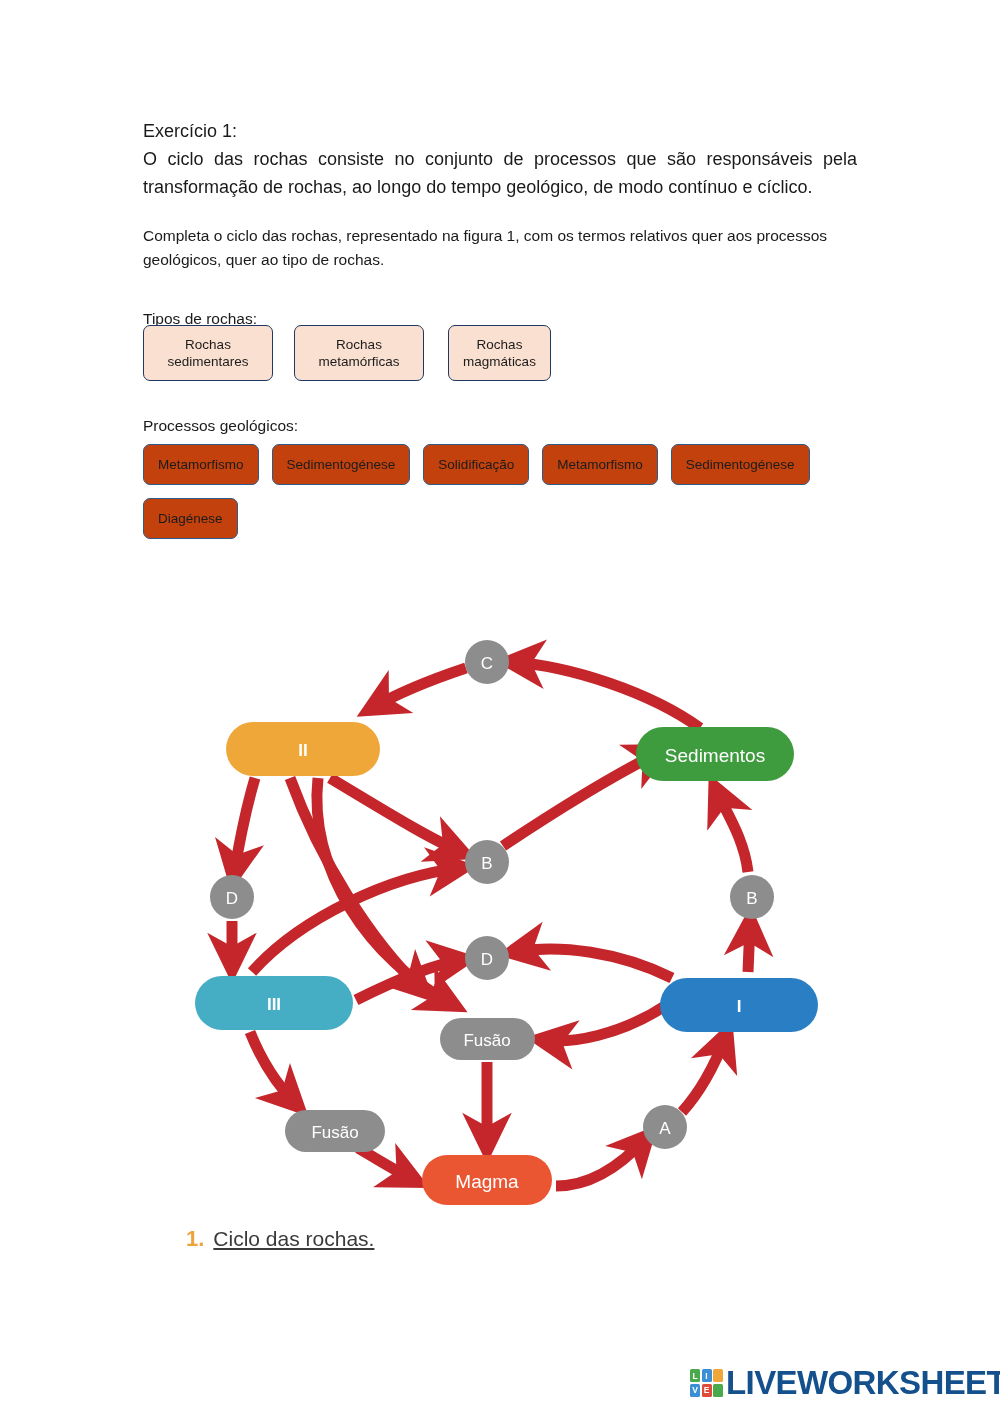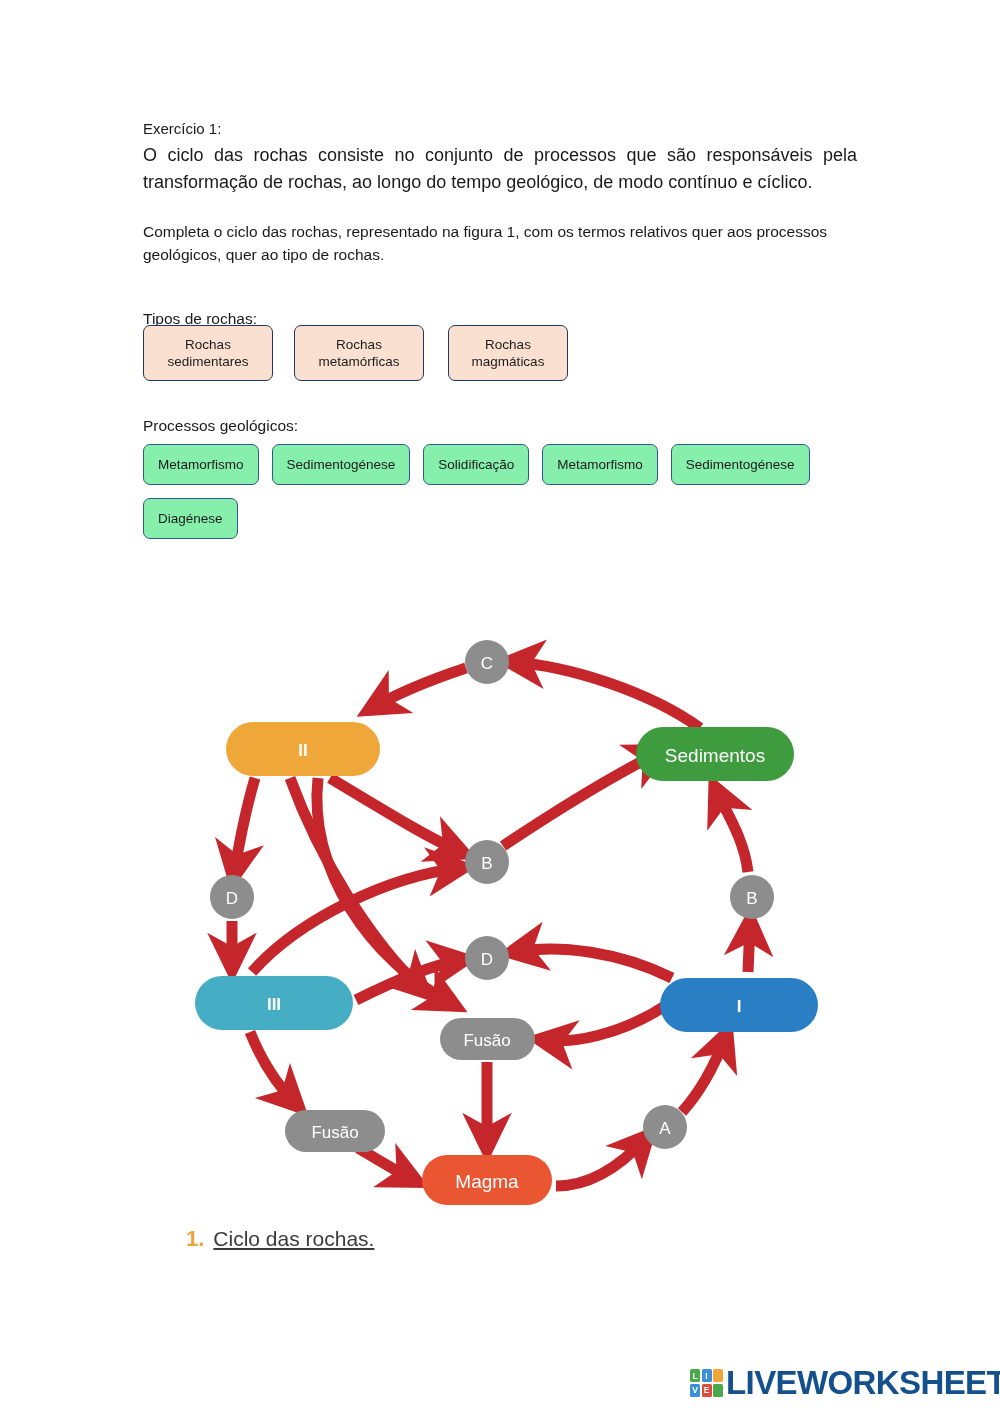--- a/index.html
+++ b/index.html
@@ -23,21 +23,21 @@
   }
 
   
   .text-block {
     position: absolute;
     left: 143px;
     top: 118px;
     width: 714px;
   }
   .line-exercise {
-    font-size: 15px;
+    font-size: 18px;
     line-height: 1.52;
     margin: 0 0 1px 0;
   }
   .para-justified {
     font-size: 18px;
     line-height: 1.52;
     text-align: justify;
     text-justify: inter-word;
     margin: 0;
   }
@@ -78,31 +78,31 @@
     cursor: pointer;
     user-select: none;
   }
   .token.rock {
     background: #fae0d1;
     border: 1.6px solid #1f3864;
     height: 56px;
     padding: 9px 10px;
   }
   .token.proc {
-    background: #86efac;
+    background: #c2410c;
     border: 1.6px solid #2e5c8a;
     height: 41px;
     padding: 0 14px;
     white-space: nowrap;
   }
 
   #rocks-row { left: 143px; top: 325px; }
   #rocks-row .token:nth-child(1) { width: 130px; margin-right: 21px; }
   #rocks-row .token:nth-child(2) { width: 130px; margin-right: 24px; }
-  #rocks-row .token:nth-child(3) { width: 120px; }
+  #rocks-row .token:nth-child(3) { width: 103px; }
 
   #proc-row-1 { left: 143px; top: 444px; }
   #proc-row-1 .token { margin-right: 13px; }
   #proc-row-2 { left: 143px; top: 498px; }
 
   
   #figure {
     position: absolute;
     left: 0;
     top: 600px;

